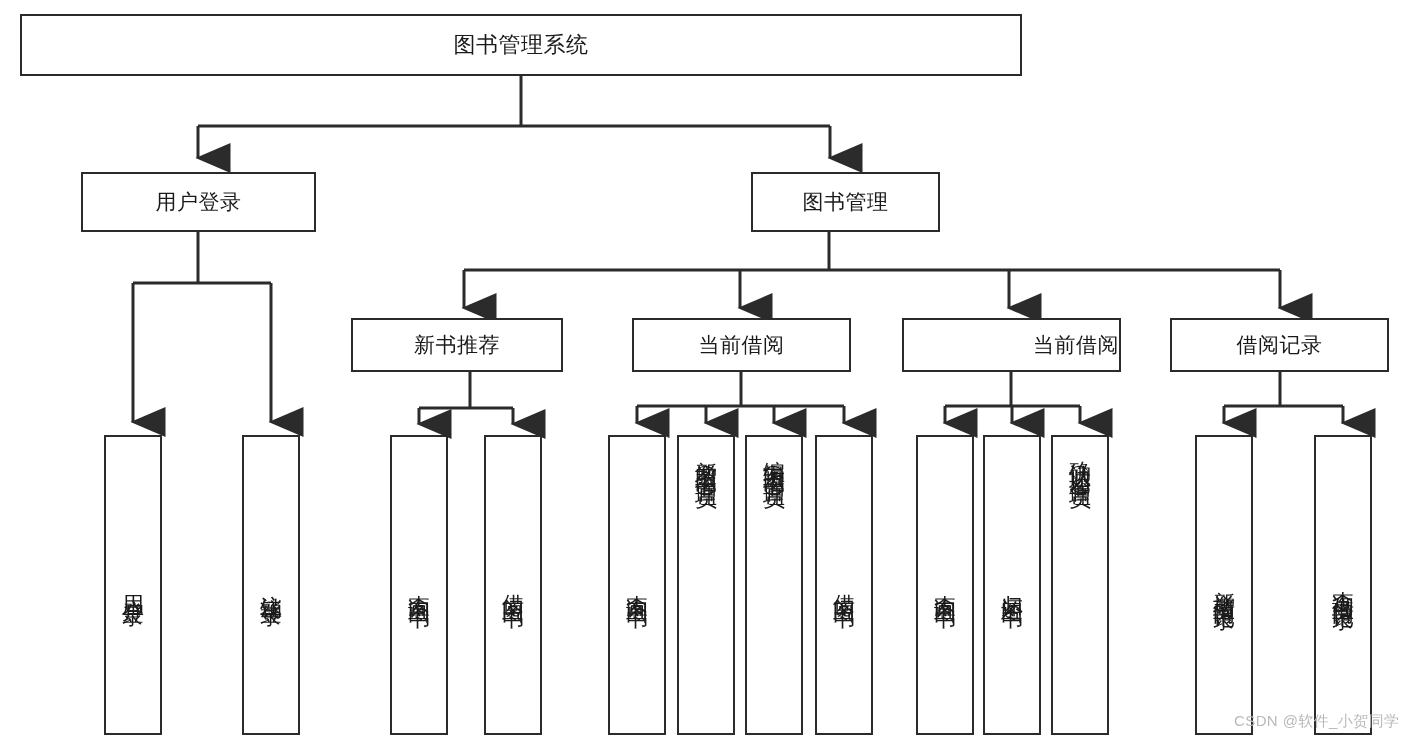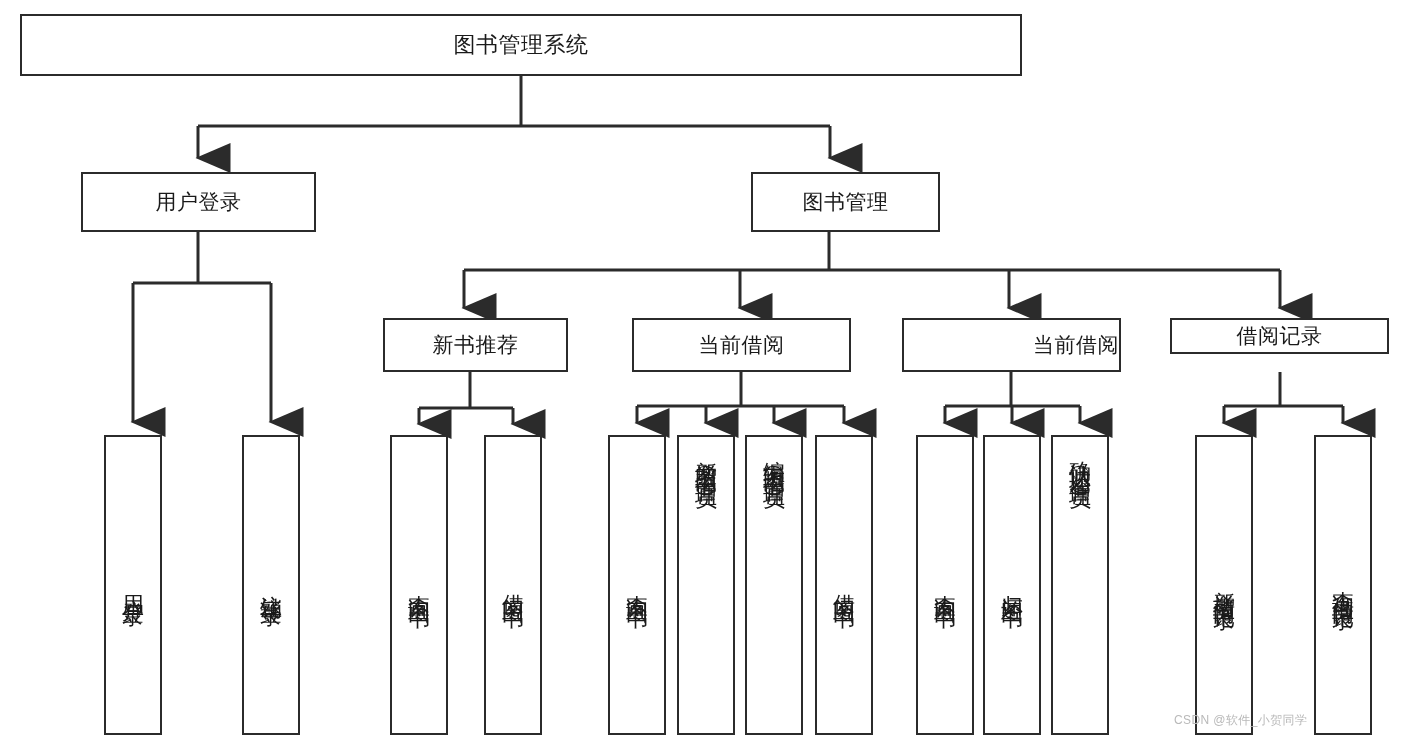--- a/index.html
+++ b/index.html
@@ -59,23 +59,23 @@
     font-size: 22px;
     letter-spacing: 4px;
     line-height: 1;
   }
   .node.v.mid {
     align-items: center;
     padding-top: 0;
   }
   #watermark {
     position: absolute;
-    left: 1174px;
+    left: 1234px;
     top: 712px;
-    font-size: 12px;
+    font-size: 15px;
     color: #b9b9b9;
     white-space: nowrap;
     letter-spacing: 0.4px;
   }
 </style>
 </head>
 <body>
 
 <div id="canvas">
 
@@ -136,30 +136,30 @@
     <span class="lbl">图书管理系统</span>
   </div>
 
   <div class="node h" style="left:81px; top:172px; width:235px; height:60px;">
     <span class="lbl">用户登录</span>
   </div>
   <div class="node h" style="left:711px; top:172px; width:189px; height:60px;margin-left:40px;">
     <span class="lbl">图书管理</span>
   </div>
 
-  <div class="node h" style="left:383px; top:318px; width:185px; height:54px;">
+  <div class="node h" style="left:351px; top:318px; width:212px; height:54px;">
     <span class="lbl">新书推荐</span>
   </div>
   <div class="node h" style="left:632px; top:318px; width:219px; height:54px;">
     <span class="lbl">当前借阅</span>
   </div>
   <div class="node h" style="left:902px; top:318px; width:219px; height:54px;justify-content:flex-end;">
     <span class="lbl">当前借阅</span>
   </div>
-  <div class="node h" style="left:1170px; top:318px; width:219px; height:36px;">
+  <div class="node h" style="left:1170px; top:318px; width:219px; height:54px;">
     <span class="lbl">借阅记录</span>
   </div>
 
   <div class="node v mid" style="left:104px; top:435px; width:58px; height:300px;">
     <span class="lbl">用户登录</span>
   </div>
   <div class="node v mid" style="left:242px; top:435px; width:58px; height:300px;">
     <span class="lbl">注销登录</span>
   </div>
 

